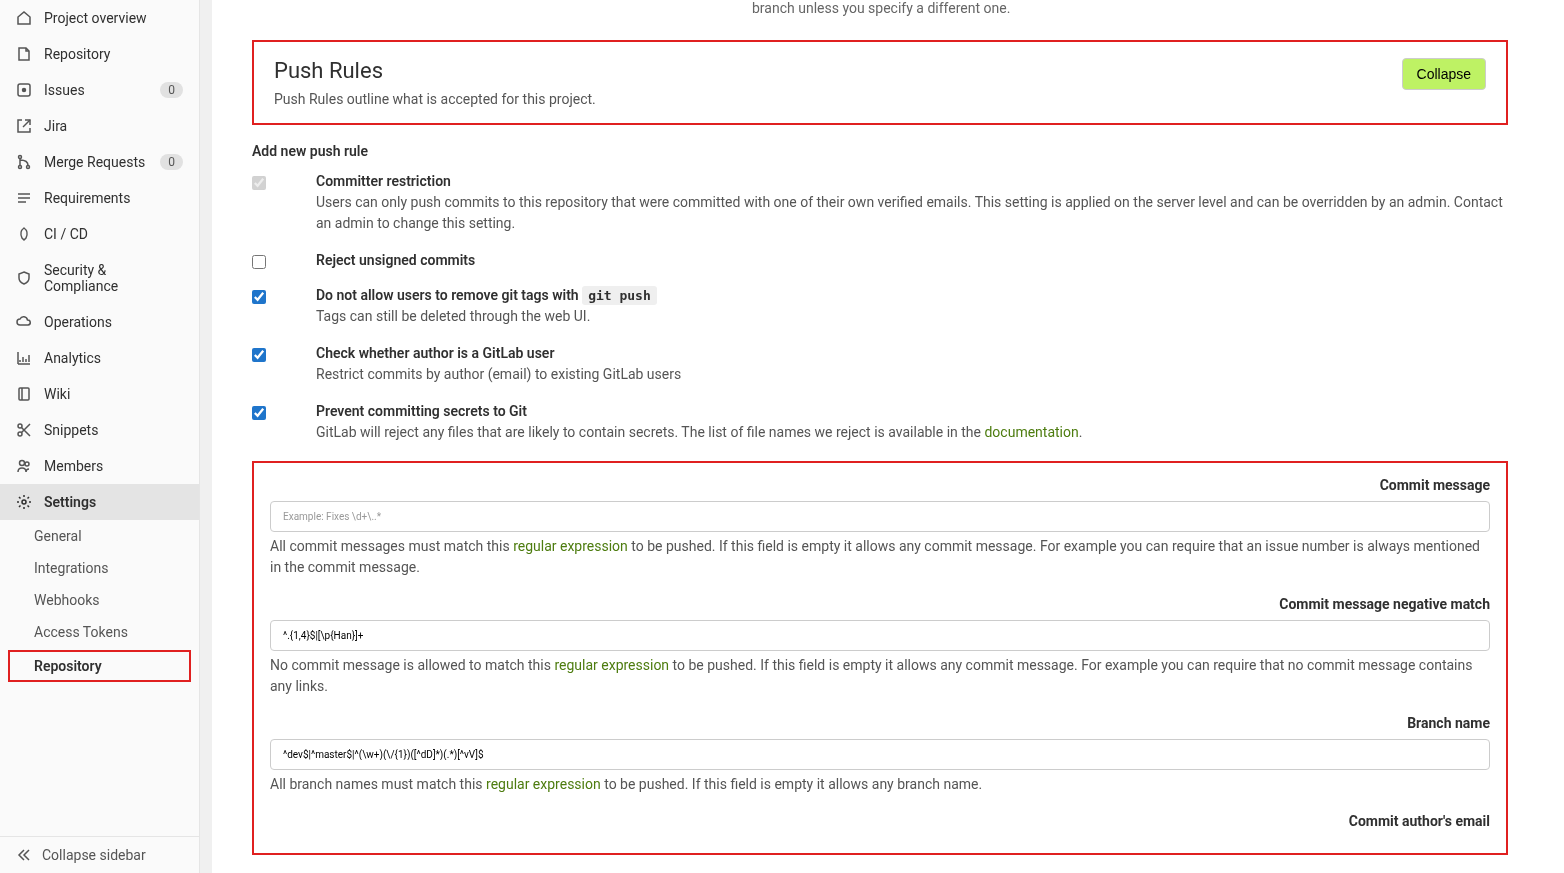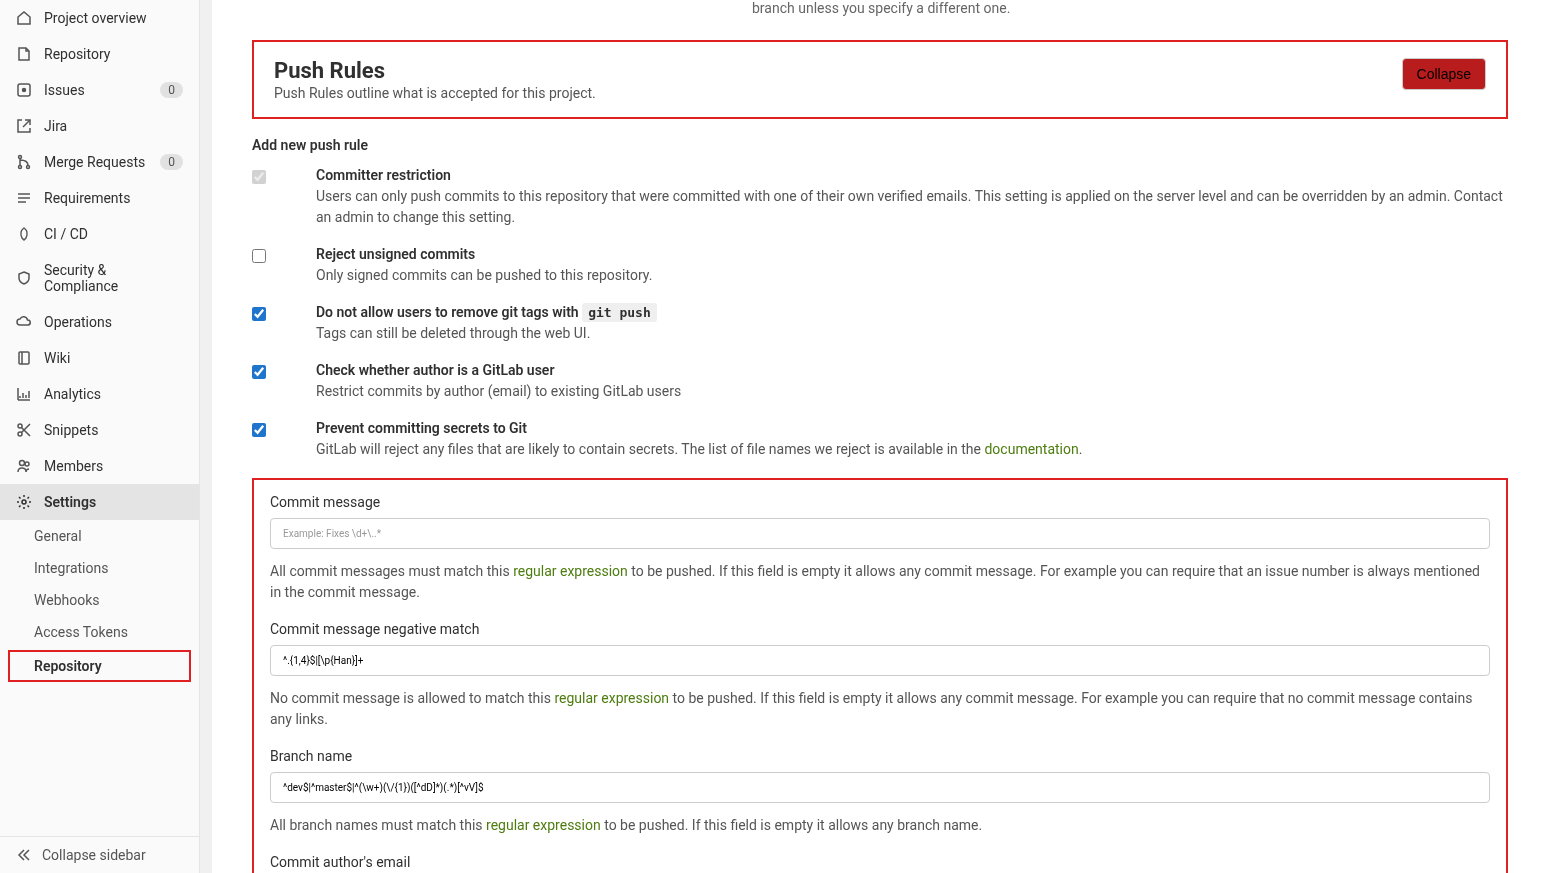--- a/index.html
+++ b/index.html
@@ -12,38 +12,38 @@
 .nav-item .icon { width: 16px; height: 16px; flex-shrink: 0; display: inline-flex; align-items: center; justify-content: center; }
 .nav-item .label { flex: 1; }
 .nav-item .badge { background: #e1e1e1; color: #555; border-radius: 10px; padding: 1px 8px; font-size: 12px; }
 .sub-item { padding: 8px 16px 8px 34px; color: #555; cursor: pointer; }
 .sub-item.active { font-weight: 600; color: #303030; }
 .sub-item.highlighted { border: 2px solid #e02020; margin: 2px 8px 2px 8px; padding: 6px 8px 6px 24px; }
 .collapse-bar { border-top: 1px solid #e5e5e5; padding: 10px 16px; display: flex; align-items: center; gap: 10px; color: #555; cursor: pointer; background:#fafafa; }
 .main { flex: 1; overflow-y: auto; padding: 0 56px 40px 40px; }
 .truncated { color: #666; margin: 0 0 24px 500px; }
 .section-header { border: 2px solid #e02020; padding: 16px 20px; display: flex; justify-content: space-between; align-items: flex-start; margin-bottom: 18px; }
-.section-header h2 { font-size: 22px; font-weight: 700; margin-bottom: 2px; }
+.section-header h2 { font-size: 22px; font-weight: 400; margin-bottom: 8px; }
 .section-header p { color: #555; }
-.collapse-btn { border: 1px solid #ccc; background: #b91c1c; padding: 7px 14px; border-radius: 4px; font-size: 14px; cursor: pointer; }
+.collapse-btn { border: 1px solid #ccc; background: #bef264; padding: 7px 14px; border-radius: 4px; font-size: 14px; cursor: pointer; }
 .form-area { padding: 0 0 0 0; }
 .form-title { font-weight: 600; margin-bottom: 14px; }
 .check-row { margin-bottom: 18px; display: flex; gap: 10px; align-items: flex-start; }
 .check-row input[type=checkbox] { margin-top: 3px; width: 14px; height: 14px; accent-color: #1f75cb; }
 .check-row .ct { flex: 1; margin-left: 40px; }
 .check-row .cl { font-weight: 600; }
 .check-row .cd { color: #555; margin-top: 3px; line-height: 1.5; }
 code.inline { background: #efefef; padding: 2px 6px; border-radius: 3px; font-family: Menlo, Consolas, monospace; font-size: 13px; }
 a.link { color: #4d7c0f; text-decoration: none; }
 .highlight-box { border: 2px solid #e02020; padding: 14px 16px 6px 16px; }
 .field-group { margin-bottom: 18px; }
-.field-label { font-weight: 400; margin-bottom: 8px; display: block; }
+.field-label { font-weight: 700; margin-bottom: 8px; display: block; text-align: right; }
 .text-input { width: 100%; border: 1px solid #ccc; border-radius: 4px; padding: 9px 12px; font-size: 10px; font-family: inherit; }
 .text-input::placeholder { color: #999; }
-.field-help { color: #555; margin-top: 12px; line-height: 1.5; }
+.field-help { color: #555; margin-top: 4px; line-height: 1.5; }
 .scroll-strip { width: 12px; background: #f0f0f0; }
 svg { display: block; }
 </style>
 </head>
 <body>
 
 <div class="layout">
   <div class="sidebar">
     <div class="sidebar-inner">
       <div class="nav-item">
@@ -123,34 +123,34 @@
         <span class="icon">
             <svg width="16" height="16" viewBox="0 0 16 16" fill="none" stroke="#555" stroke-width="1.5">
               <path d="M4 11a3 3 0 010-6 4 4 0 017.5 1A2.5 2.5 0 0112 11z"></path>
             </svg>
           </span>
         <span class="label">Operations</span>
       </div>
       <div class="nav-item">
         <span class="icon">
             <svg width="16" height="16" viewBox="0 0 16 16" fill="none" stroke="#555" stroke-width="1.5">
+              <path d="M2 14V2M2 14h12"></path>
+              <path d="M4 10v2M7 7v5M10 9v3M13 5v7"></path>
+            </svg>
+          </span>
+        <span class="label">Analytics</span>
+      </div>
+      <div class="nav-item">
+        <span class="icon">
+            <svg width="16" height="16" viewBox="0 0 16 16" fill="none" stroke="#555" stroke-width="1.5">
               <rect x="3" y="2" width="10" height="12" rx="1"></rect>
               <path d="M6 2v12"></path>
             </svg>
           </span>
         <span class="label">Wiki</span>
-      </div>
-      <div class="nav-item">
-        <span class="icon">
-            <svg width="16" height="16" viewBox="0 0 16 16" fill="none" stroke="#555" stroke-width="1.5">
-              <path d="M2 14V2M2 14h12"></path>
-              <path d="M4 10v2M7 7v5M10 9v3M13 5v7"></path>
-            </svg>
-          </span>
-        <span class="label">Analytics</span>
       </div>
       <div class="nav-item">
         <span class="icon">
             <svg width="16" height="16" viewBox="0 0 16 16" fill="none" stroke="#555" stroke-width="1.5">
               <circle cx="4" cy="4" r="2"></circle>
               <circle cx="4" cy="12" r="2"></circle>
               <path d="M5.5 5.5L14 14M5.5 10.5L14 2"></path>
             </svg>
           </span>
         <span class="label">Snippets</span>
@@ -211,21 +211,20 @@
         <div class="ct">
           <div class="cl">Committer restriction</div>
           <div class="cd">Users can only push commits to this repository that were committed with one of their own verified emails. This setting is applied on the server level and can be overridden by an admin. Contact an admin to change this setting.</div>
         </div>
       </div>
 
       <div class="check-row">
         <input type="checkbox" style="">
         <div class="ct">
           <div class="cl">Reject unsigned commits</div>
-          <div class="cd">Only signed commits can be pushed to this repository.</div>
         </div>
       </div>
 
       <div class="check-row">
         <input type="checkbox" checked="" style="">
         <div class="ct">
           <div class="cl"><span>Do not allow users to remove git tags with </span><code class="inline">git push</code></div>
           <div class="cd">Tags can still be deleted through the web UI.</div>
         </div>
       </div>

